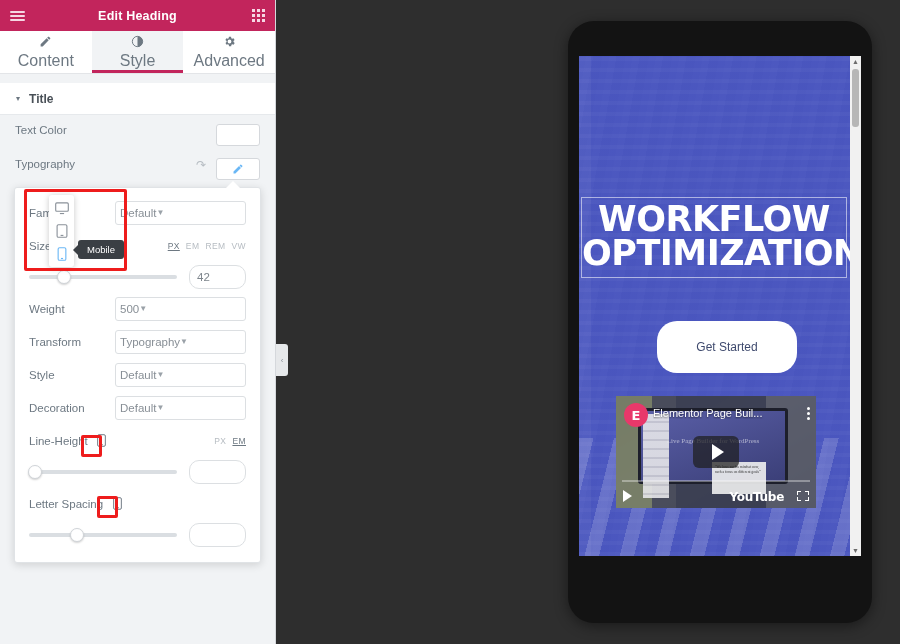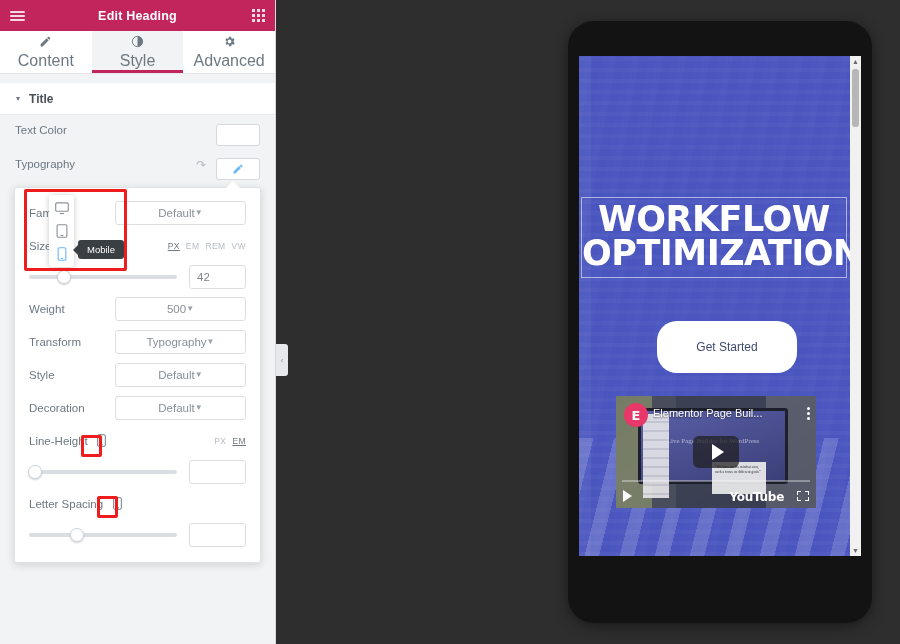--- a/index.html
+++ b/index.html
@@ -80,34 +80,34 @@
   }
   #typo-pop::before {
     content: ""; position: absolute; right: 20px; top: -7px;
     border-left: 7px solid transparent; border-right: 7px solid transparent;
     border-bottom: 7px solid #ffffff;
   }
   .trow { display: flex; align-items: center; padding: 0 14px; min-height: 33px; }
   .trow .tlabel { font-size: 11.5px; color: #6d7882; width: 86px; flex: 0 0 86px; }
   .select {
     flex: 1; height: 24px; border: 1px solid #dcdfe2; border-radius: 3px; background: #fff;
-    display: flex; align-items: center; padding: 0 24px; font-size: 11.5px; color: #888f96;
-    justify-content: center; cursor: pointer;
+    display: flex; align-items: center; padding: 0 4px; font-size: 11.5px; color: #888f96;
+    justify-content: flex-start; cursor: pointer;
   }
   .select .arw { font-size: 8px; color: #9aa1a8; }
 
   .units { display: flex; gap: 6px; font-size: 8.5px; color: #b6bcc2; margin-left: auto; }
   .units span { cursor: pointer; letter-spacing: .4px; }
   .units span.on { color: #6d7882; text-decoration: underline; }
 
   .slider-row { display: flex; align-items: center; padding: 0 14px; height: 30px; gap: 12px; }
   .track { position: relative; flex: 1; height: 4px; background: #dadee2; border-radius: 2px; }
   .knob { position: absolute; top: -5px; width: 14px; height: 14px; border-radius: 50%;
           background: #fff; border: 1px solid #d0d4d8; box-shadow: 0 1px 2px rgba(0,0,0,.18); cursor: pointer;}
-  .numbox { width: 57px; height: 24px; border: 1px solid #dcdfe2; border-radius: 3px; background: #fff;
+  .numbox { width: 57px; height: 24px; border: 1px solid #dcdfe2; border-radius: 10px; background: #fff;
             font-size: 11.5px; color: #7d858c; display: flex; align-items: center; padding-left: 7px; }
 
   
   #device-dd {
     position: absolute; left: 49px; top: 195px; width: 25px;
     background: #ffffff; border-radius: 3px; box-shadow: 0 1px 6px rgba(0,0,0,.22);
     padding: 5px 0; display: flex; flex-direction: column; align-items: center; gap: 7px; z-index: 30;
   }
   #device-dd .dv { width: 16px; height: 16px; display: flex; align-items: center; justify-content: center;
                    color: #8a9199; cursor: pointer; }

